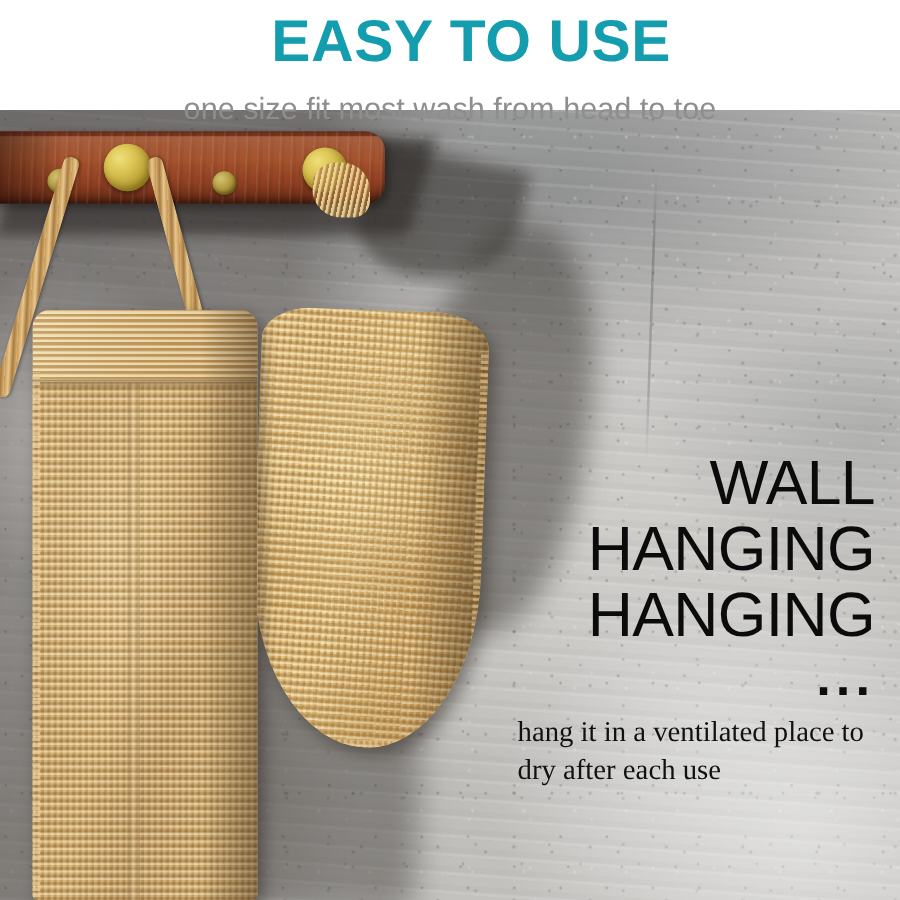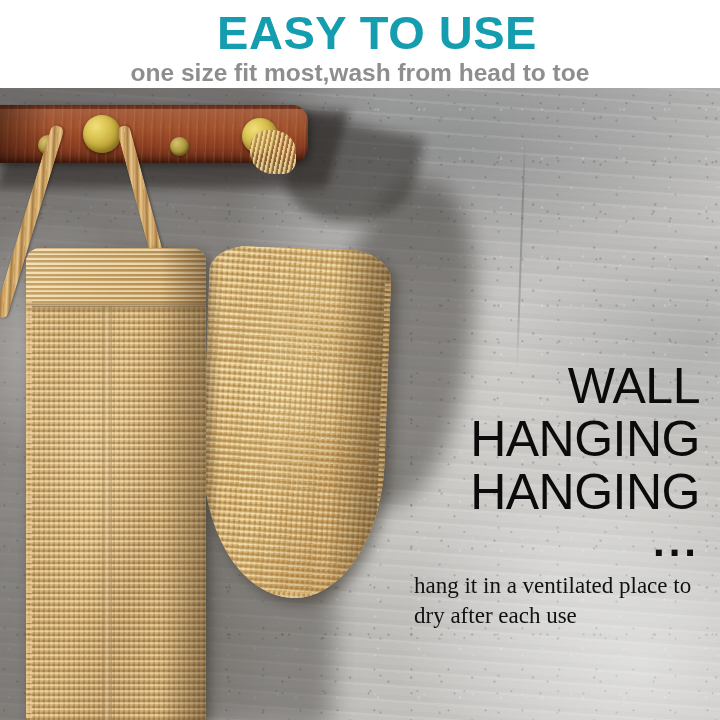--- a/index.html
+++ b/index.html
@@ -29,23 +29,23 @@
     margin-top:8px;
     font-size:47px;
     font-weight:bold;
     letter-spacing:0.5px;
     line-height:50px;
     color:#139DAE;
     white-space:nowrap;
     padding-left:34px;
   }
   .subheadline {
-    margin-top:1px;
+    margin-top:16px;
     font-size:24.5px;
-    font-weight:bold;
+    font-weight:normal;
     line-height:27px;
     color:#8e8e8e;
     white-space:nowrap;
   }
 
   
   .photo {
     position:absolute; left:0; top:88px;
     width:720px; height:632px;
     overflow:hidden;

